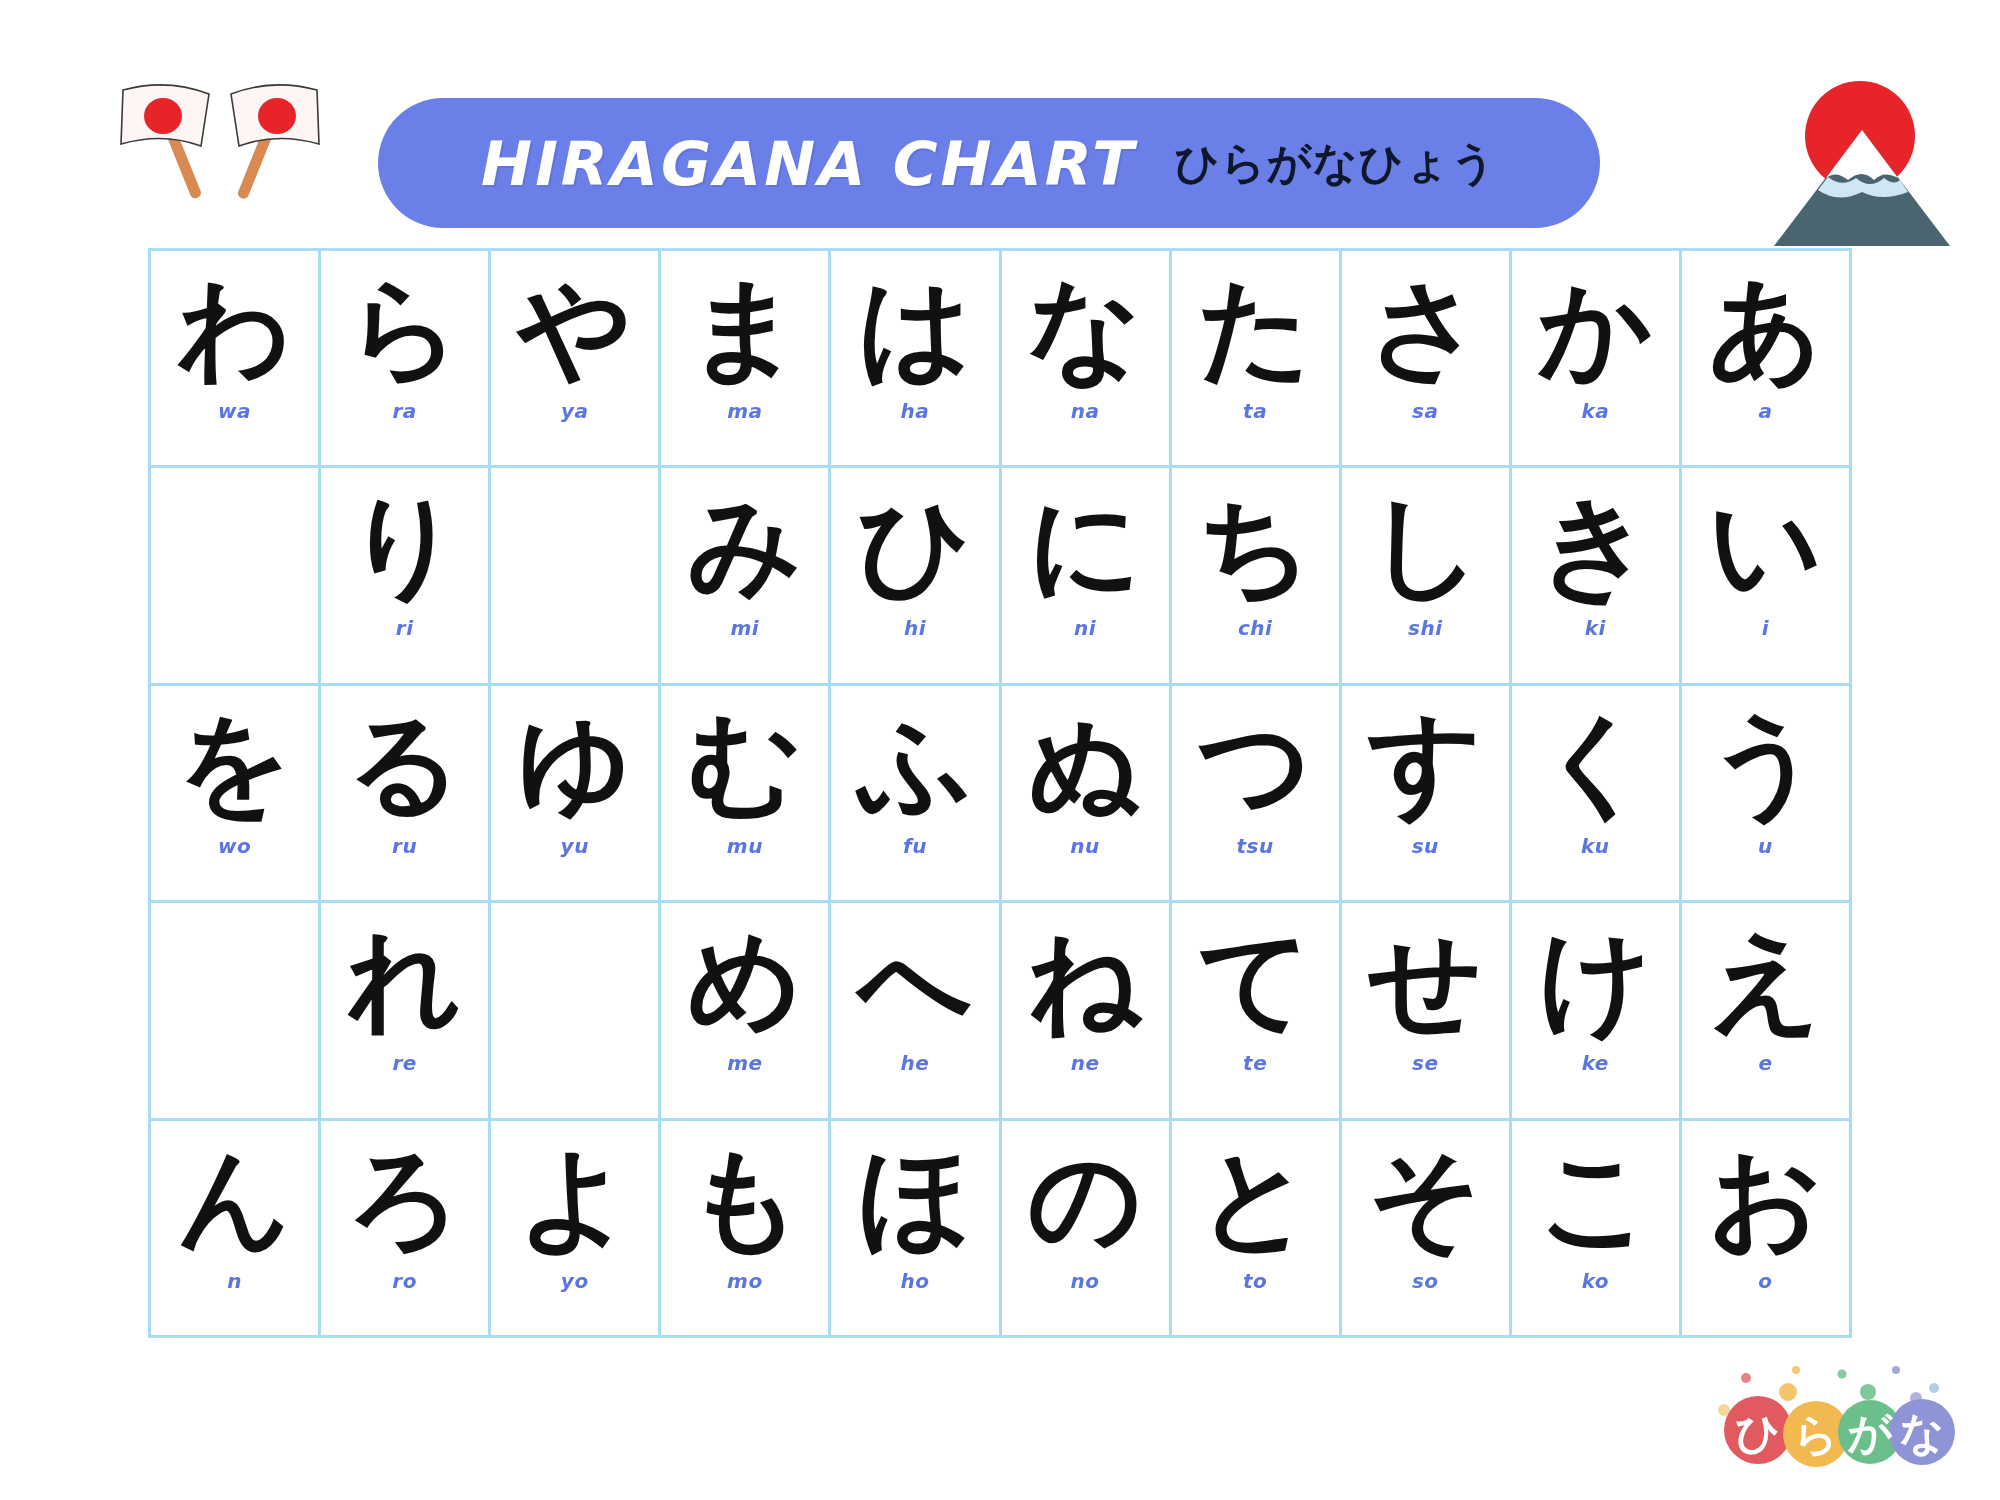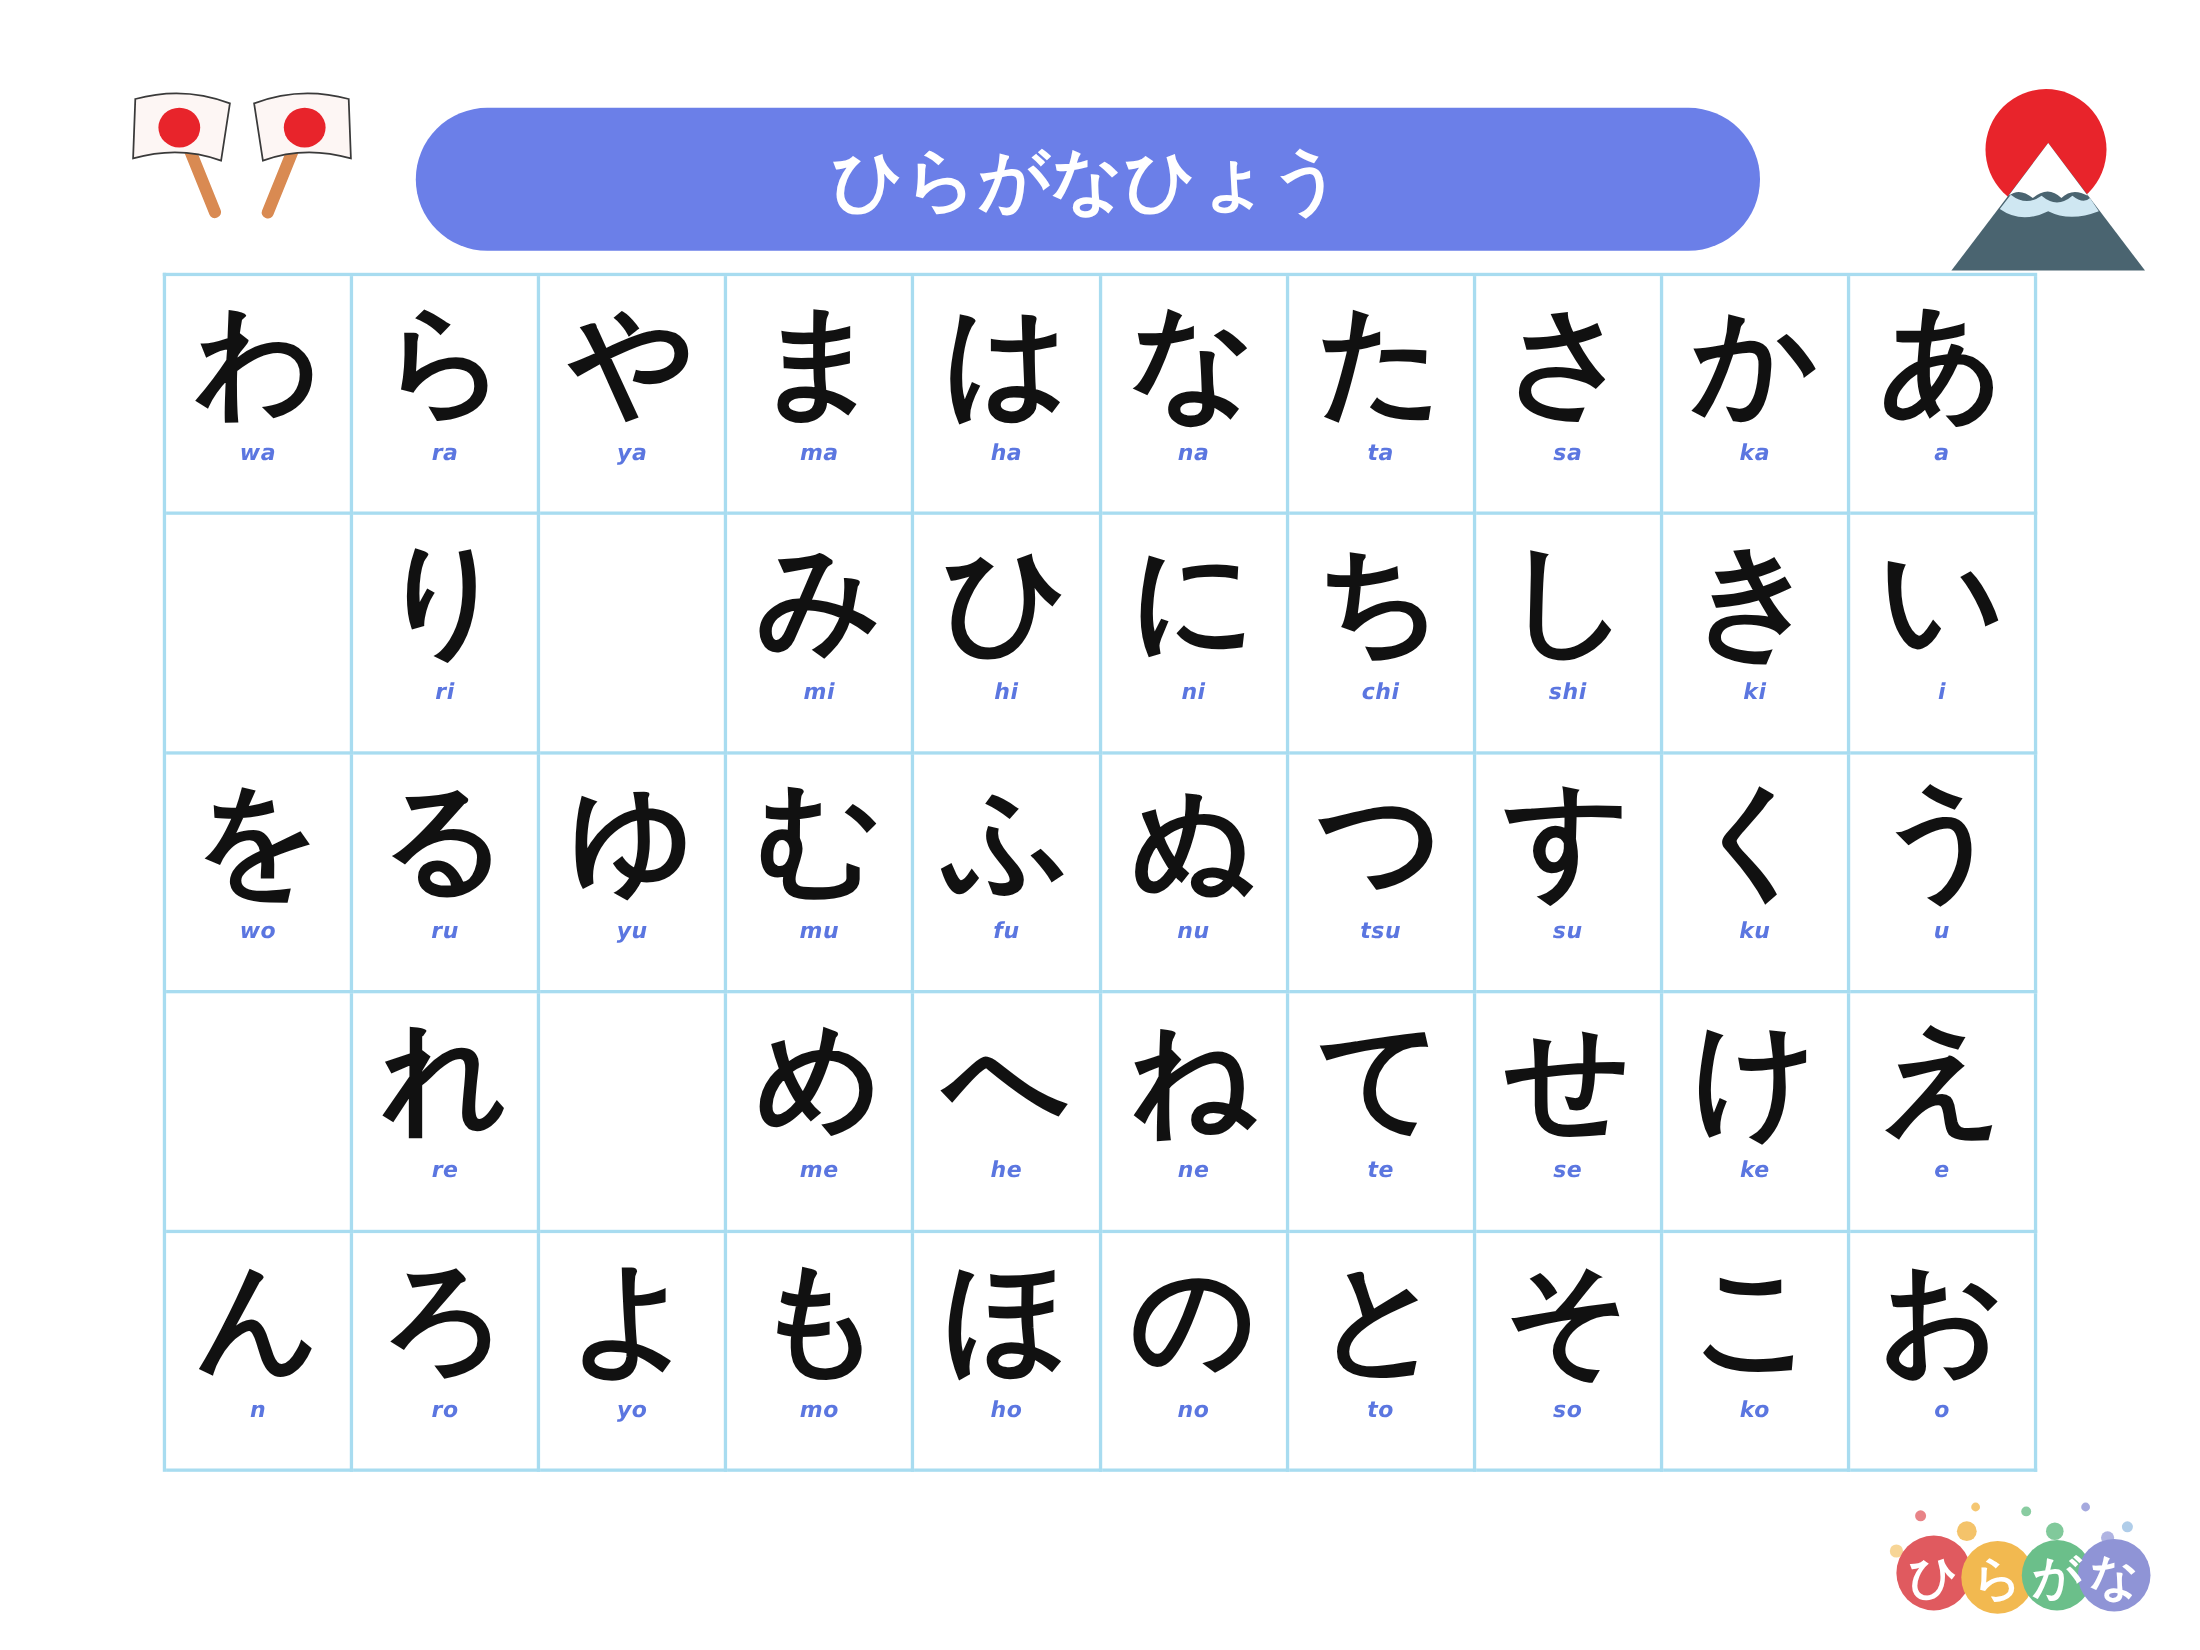--- a/index.html
+++ b/index.html
@@ -51,23 +51,23 @@
     font-family: "DejaVu Sans", sans-serif;
     font-size: 61px;
     font-weight: bold;
     font-style: italic;
     letter-spacing: 3px;
     white-space: nowrap;
     text-shadow: 2px 2px 0 rgba(80,96,200,0.35);
   }
 
   .title-jp {
-    color: #ffffff;
+    color: #0f172a;
     font-family: "DejaVu Sans", sans-serif;
-    font-size: 64px;
+    font-size: 44px;
     font-weight: bold;
     white-space: nowrap;
     letter-spacing: 1px;
   }
 
   
   .flags {
     position: absolute;
     left: 105px;
     top: 72px;
@@ -162,20 +162,21 @@
           <rect x="152" y="18" width="11" height="112" rx="5" fill="#d98a52" transform="rotate(22 157 74)"></rect>
           <path d="M18 18 Q 62 6 104 22 L 96 74 Q 58 60 16 72 Z" fill="#fdf6f4" stroke="#3a3a3a" stroke-width="1.6"></path>
           <ellipse cx="58" cy="44" rx="19" ry="18" fill="#e8242b"></ellipse>
           <path d="M212 18 Q 168 6 126 22 L 134 74 Q 172 60 214 72 Z" fill="#fdf6f4" stroke="#3a3a3a" stroke-width="1.6"></path>
           <ellipse cx="172" cy="44" rx="19" ry="18" fill="#e8242b"></ellipse>
         </g>
       </svg>
     </div>
 
     <div class="title-banner">
+      <span class="title-en">HIRAGANA CHART</span>
       <span class="title-jp">ひらがなひょう</span>
     </div>
 
     <div class="fuji">
       <svg viewBox="0 0 260 170" width="260" height="170">
         <circle cx="128" cy="58" r="55" fill="#e8242b"></circle>
         <path d="M130 52 L 218 168 L 42 168 Z" fill="#4a6470"></path>
         <path d="M130 52 L 166 100 Q 152 92 142 102 Q 130 90 116 102 Q 104 92 94 100 Z" fill="#ffffff"></path>
         <path d="M96 99 Q 110 110 124 100 Q 138 112 152 100 Q 162 108 168 102 L 176 114 Q 150 124 130 114 Q 106 126 86 112 Z" fill="#cfe7f2"></path>
       </svg>

